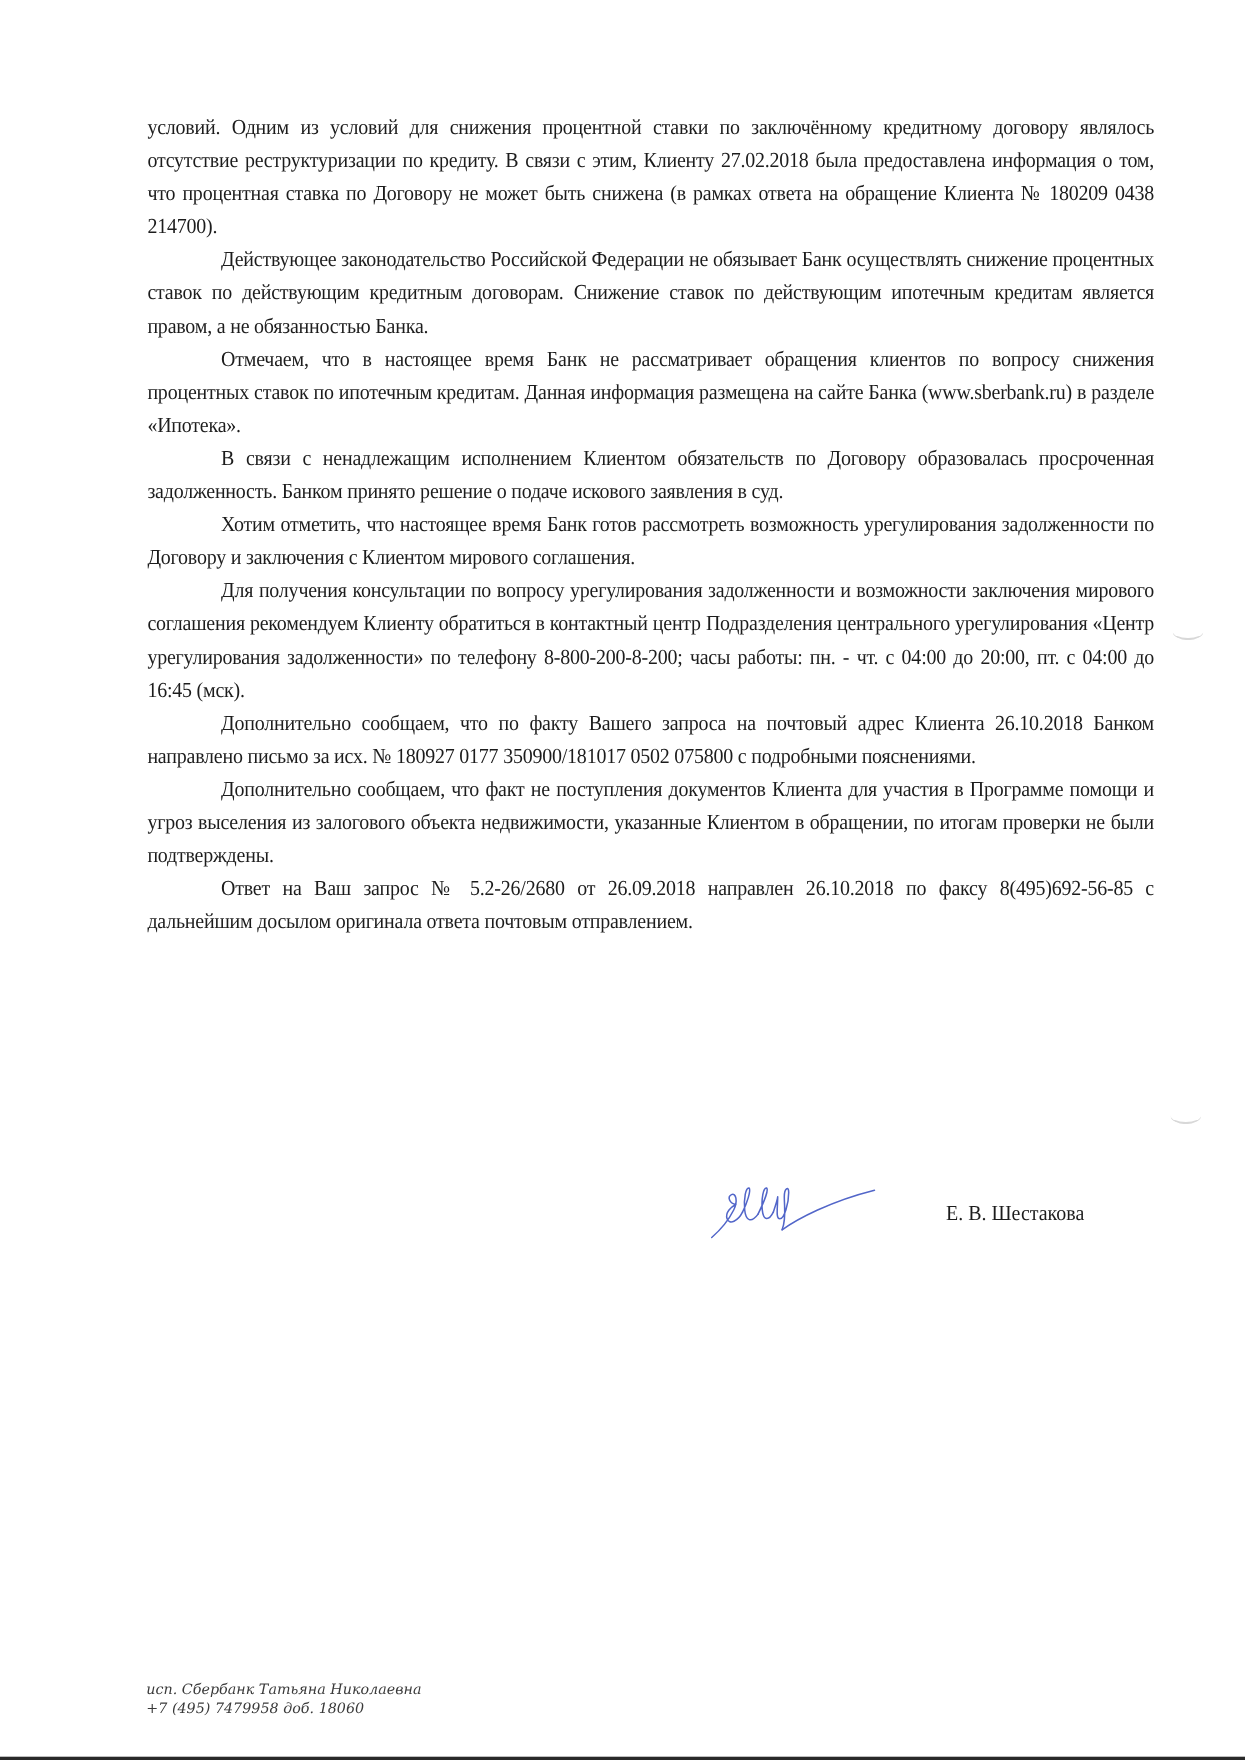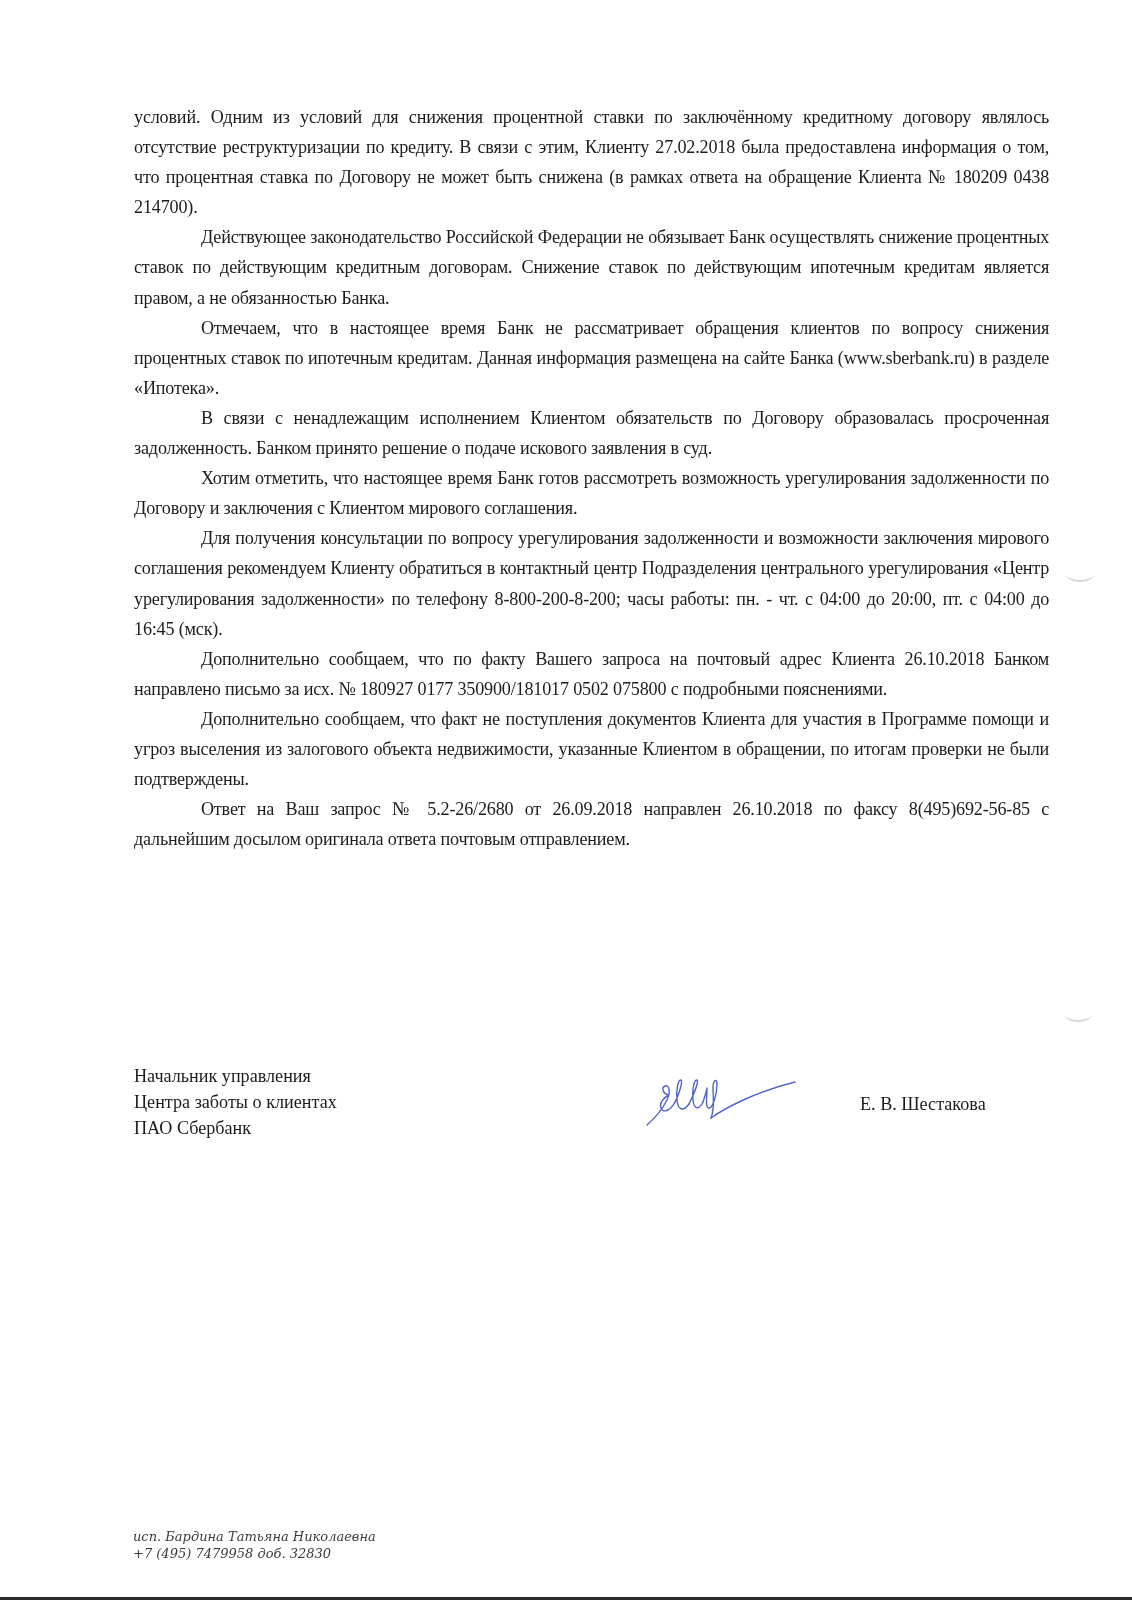--- a/index.html
+++ b/index.html
@@ -105,40 +105,35 @@
     <p class="indent">Действующее законодательство Российской Федерации не обязывает Банк осуществлять снижение процентных ставок по действующим кредитным договорам. Снижение ставок по действующим ипотечным кредитам является правом, а не обязанностью Банка.</p>
     <p class="indent">Отмечаем, что в настоящее время Банк не рассматривает обращения клиентов по вопросу снижения процентных ставок по ипотечным кредитам. Данная информация размещена на сайте Банка (www.sberbank.ru)  в разделе «Ипотека».</p>
     <p class="indent">В связи с ненадлежащим исполнением Клиентом обязательств по Договору образовалась просроченная задолженность. Банком принято решение о подаче искового заявления в суд.</p>
     <p class="indent">Хотим отметить, что настоящее время Банк готов рассмотреть возможность урегулирования задолженности по Договору и заключения с Клиентом мирового соглашения.</p>
     <p class="indent">Для получения консультации по вопросу урегулирования задолженности и возможности заключения мирового соглашения рекомендуем Клиенту обратиться в контактный центр Подразделения центрального урегулирования «Центр урегулирования задолженности»  по телефону 8-800-200-8-200; часы работы: пн. - чт. с 04:00 до 20:00, пт. с 04:00 до 16:45 (мск).</p>
     <p class="indent">Дополнительно сообщаем, что по факту Вашего запроса на почтовый адрес Клиента 26.10.2018 Банком направлено письмо за исх. № 180927 0177 350900/181017 0502 075800 с подробными пояснениями.</p>
     <p class="indent">Дополнительно сообщаем, что факт не поступления документов Клиента для участия в Программе помощи и угроз выселения из залогового объекта недвижимости, указанные Клиентом в обращении, по итогам проверки не были подтверждены.</p>
     <p class="indent">Ответ на Ваш запрос № 5.2-26/2680 от 26.09.2018 направлен 26.10.2018 по факсу 8(495)692-56-85 с дальнейшим досылом оригинала ответа почтовым отправлением.</p>
   </div>
 
-  <div class="signature-block">
-    <div>Начальник управления</div>
-    <div>Центра заботы о клиентах</div>
-    <div>ПАО Сбербанк</div>
-  </div>
 
   <svg class="signature-svg" viewBox="0 0 160 60">
     <g fill="none" stroke="#5266c9" stroke-width="1.4" stroke-linecap="round" stroke-linejoin="round">
       <path d="M2,55 C10,48 18,38 22,30 C26,22 24,14 20,16 C16,18 18,24 24,25 C20,27 14,32 16,38 C18,44 26,40 30,32"></path>
       <path d="M30,32 C34,24 38,12 36,10 C33,9 31,20 32,30 C33,40 38,42 44,34"></path>
       <path d="M44,34 C48,26 54,12 52,10 C49,9 47,20 48,30 C49,40 54,40 58,32"></path>
       <path d="M58,32 C60,26 62,20 62,18 M62,18 C62,28 60,38 64,38 C68,38 72,24 72,14 C72,8 68,10 68,18 C68,28 70,38 66,48"></path>
       <path d="M66,48 C80,38 110,22 150,12"></path>
     </g>
   </svg>
 
   <div class="signer-name">Е. В. Шестакова</div>
 
   <div class="footer-exec">
-    <div>исп. Бардина Татьяна Николаевна</div>
-    <div>+7 (495) 7479958 доб. 32830</div>
+    <div>исп. Сбербанк Татьяна Николаевна</div>
+    <div>+7 (495) 7479958 доб. 18060</div>
   </div>
 
   <div class="punch-mark" style="left:1066px; top:566px;"></div>
   <div class="punch-mark" style="left:1064px; top:1006px;"></div>
 </div>
 
 <div class="bottom-edge"></div>
 
 </body></html>

